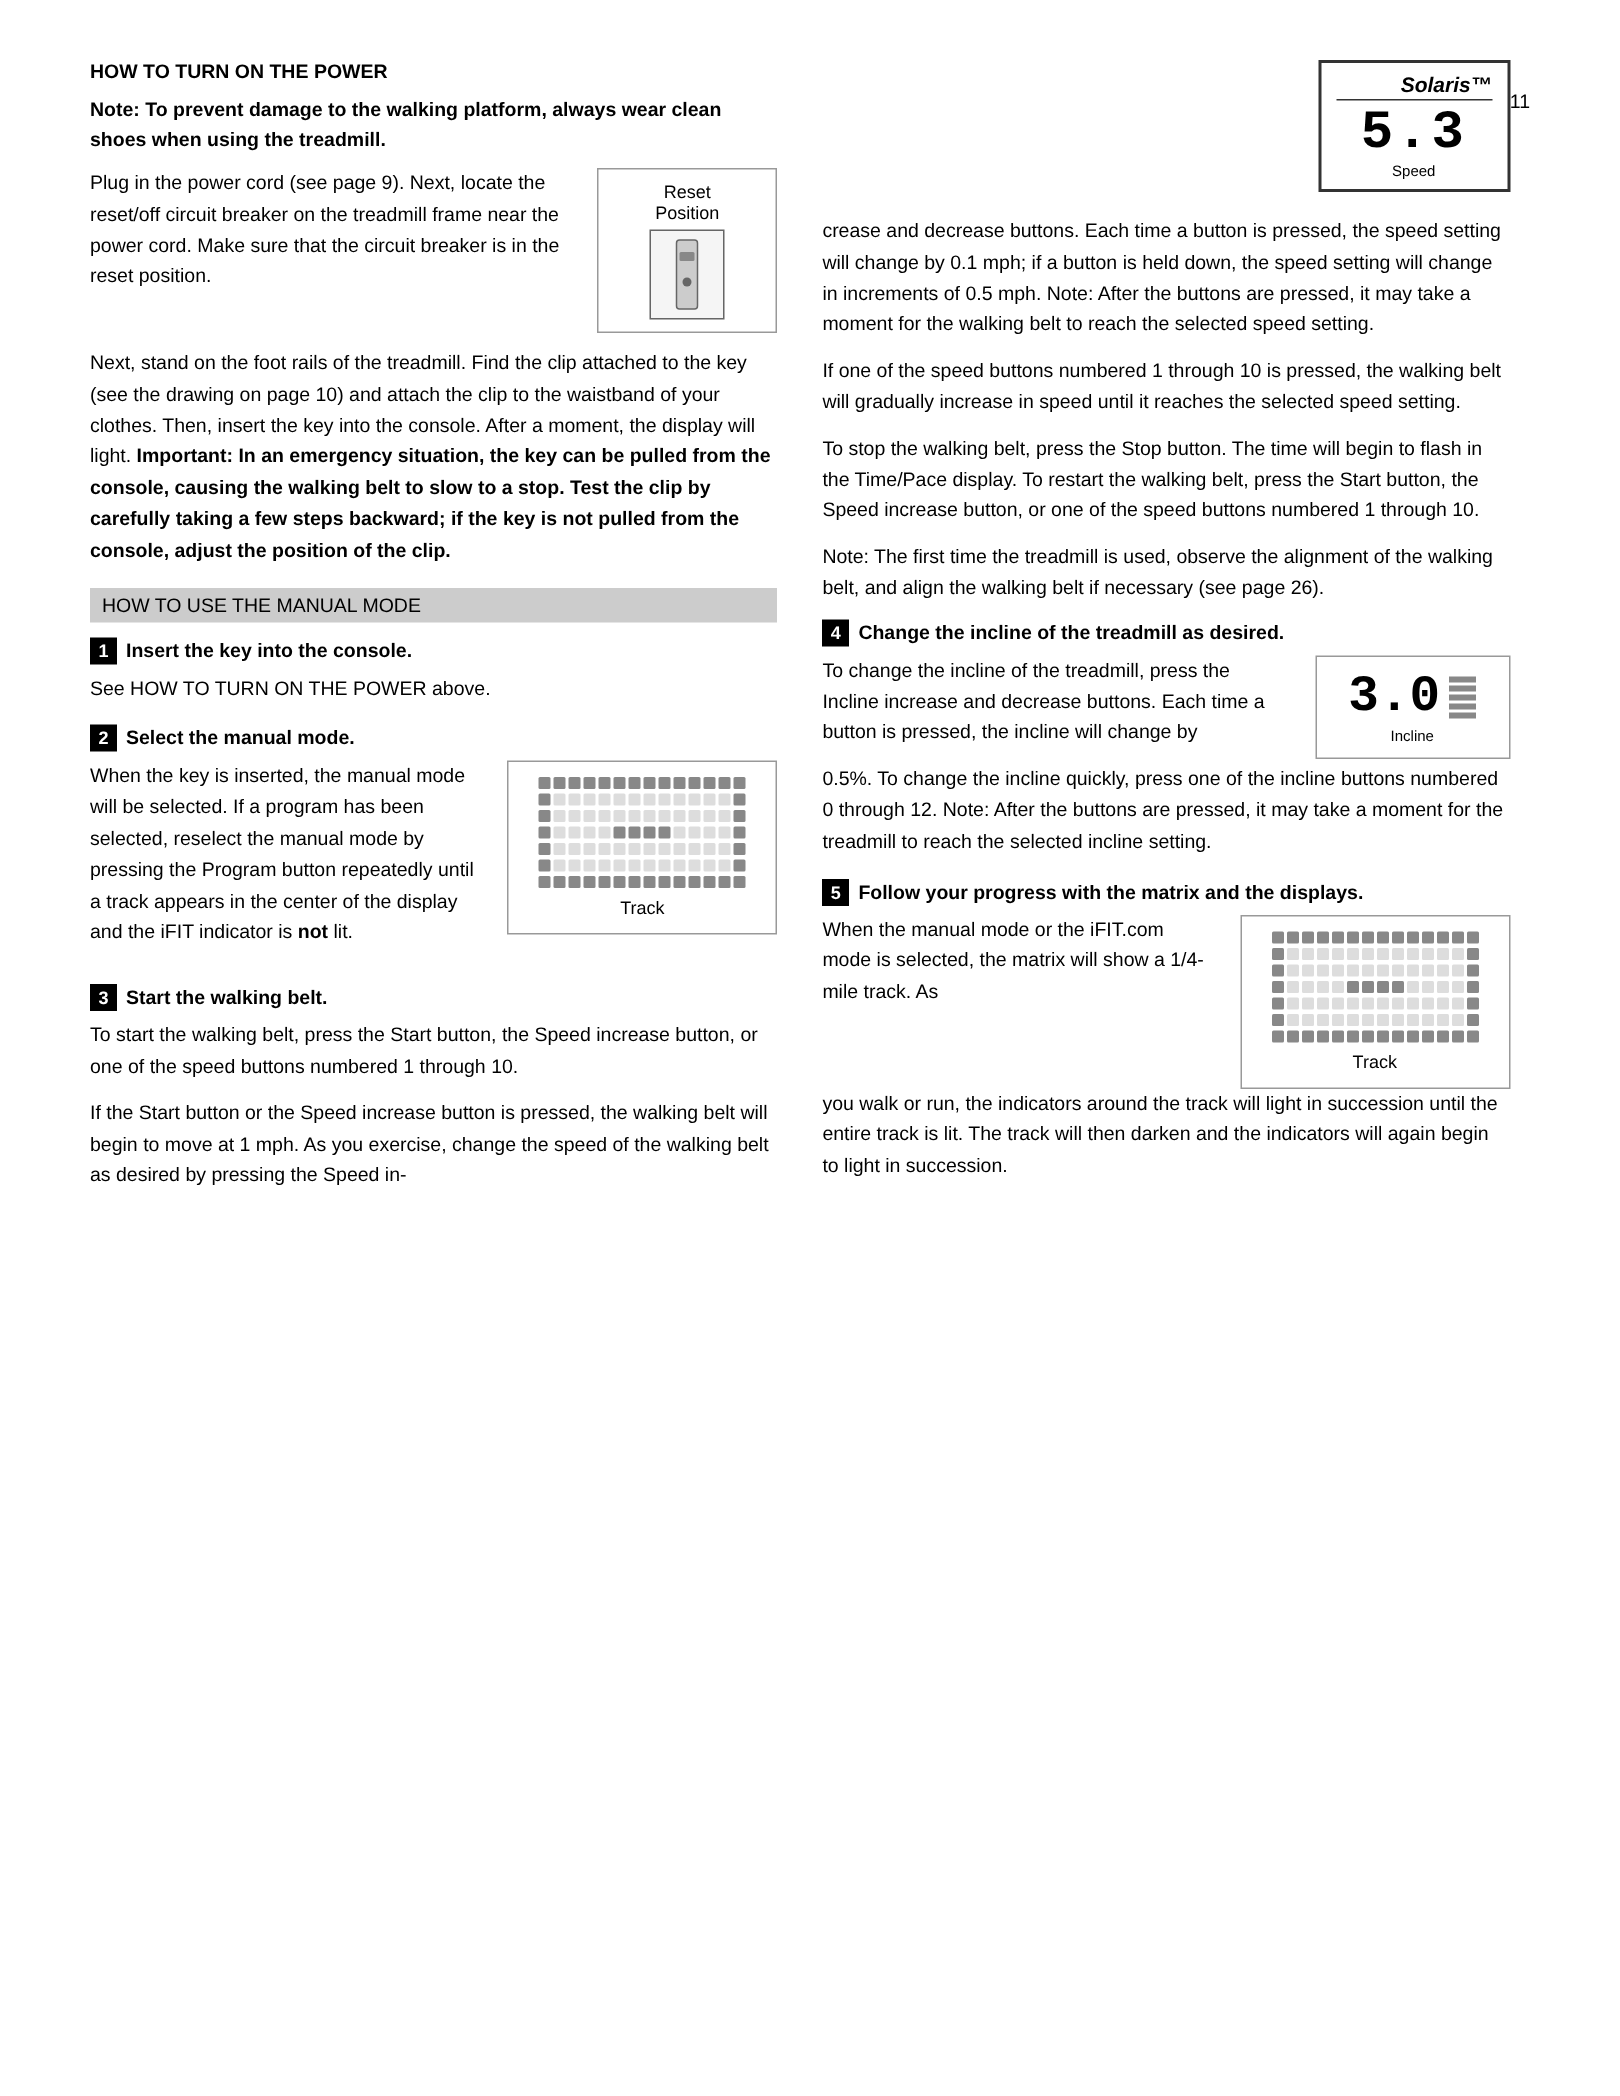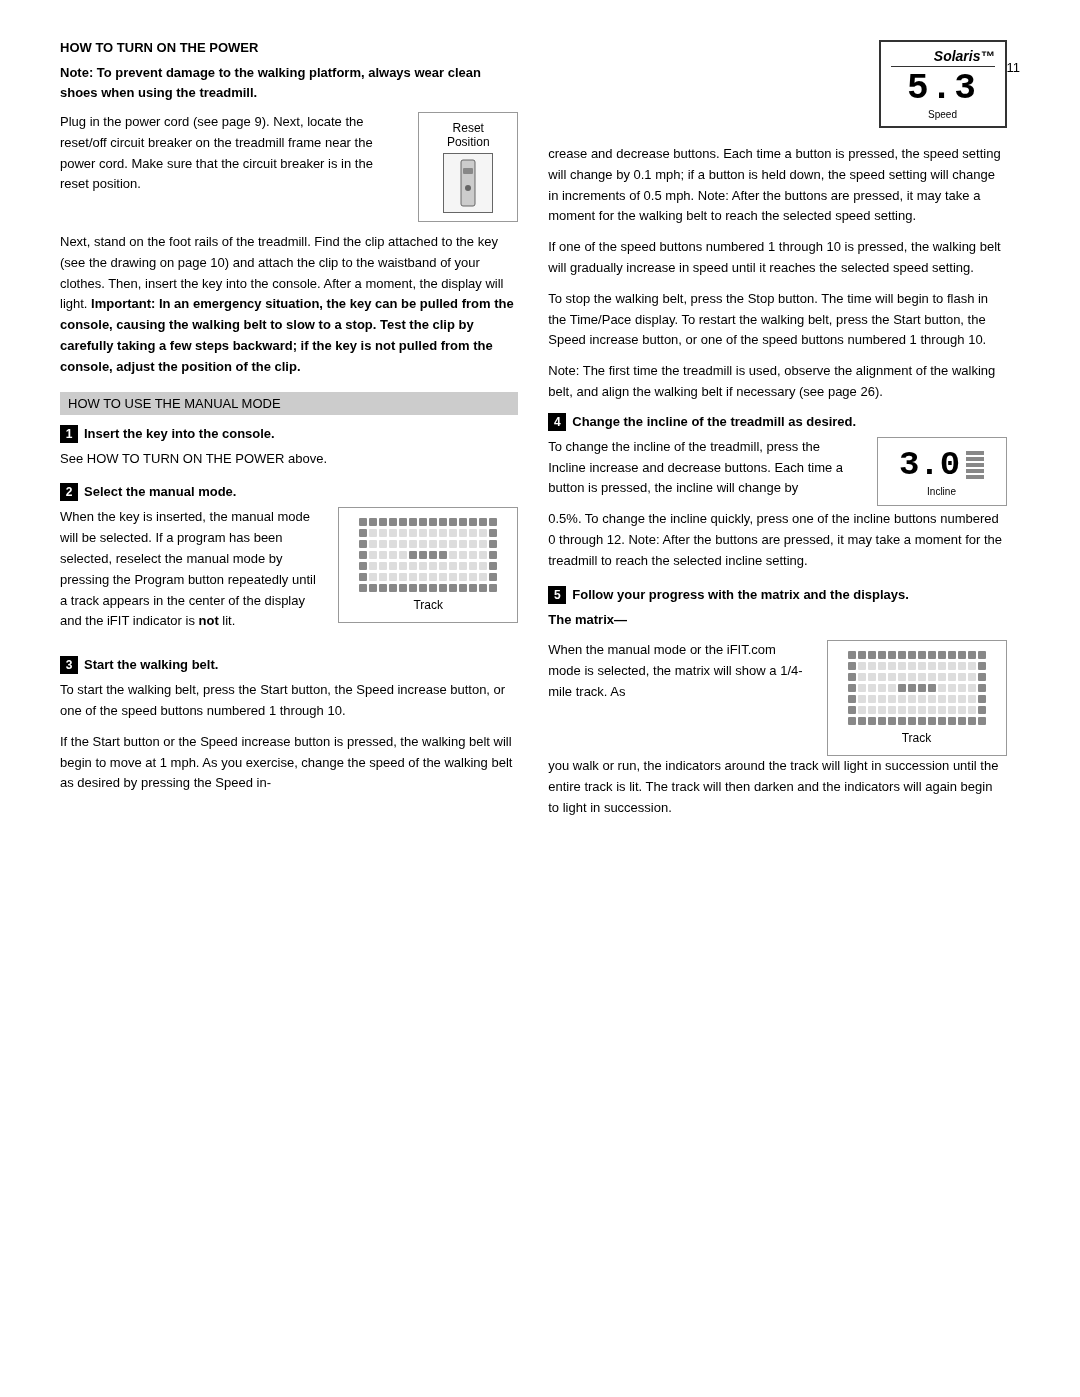--- a/index.html
+++ b/index.html
@@ -70,21 +70,21 @@
     }
     .inline-figure {
       float: right;
       margin: 0 0 10px 15px;
       border: 1px solid #999;
       padding: 8px;
       text-align: center;
       font-size: 12px;
     }
     .reset-box {
-      width: 100px;
+      width: 120px;
     }
     .reset-box .reset-label {
       font-size: 12px;
       margin-bottom: 4px;
     }
     .reset-icon {
       width: 50px;
       height: 60px;
       border: 1px solid #666;
       margin: 0 auto;
@@ -423,21 +423,20 @@
         </div>
         <p>0.5%. To change the incline quickly, press one of the incline buttons numbered 0 through 12. Note: After the buttons are pressed, it may take a moment for the treadmill to reach the selected incline setting.</p>
       </div>
 
       <div class="step-block">
         <div class="step-header">
           <span class="step-num">5</span>
           <span>Follow your progress with the matrix and the displays.</span>
         </div>
 
-        <p><strong>The matrix—</strong></p>
 
         <div class="step-content-inline" style="align-items:flex-start;">
           <div class="step-text">
             <p>When the manual mode or the iFIT.com mode is selected, the matrix will show a 1/4-mile track. As</p>
           </div>
 
           <div class="track-display-large">
             <div class="track-grid-large">
               <div class="tr-row">
                 <div class="td"></div>

